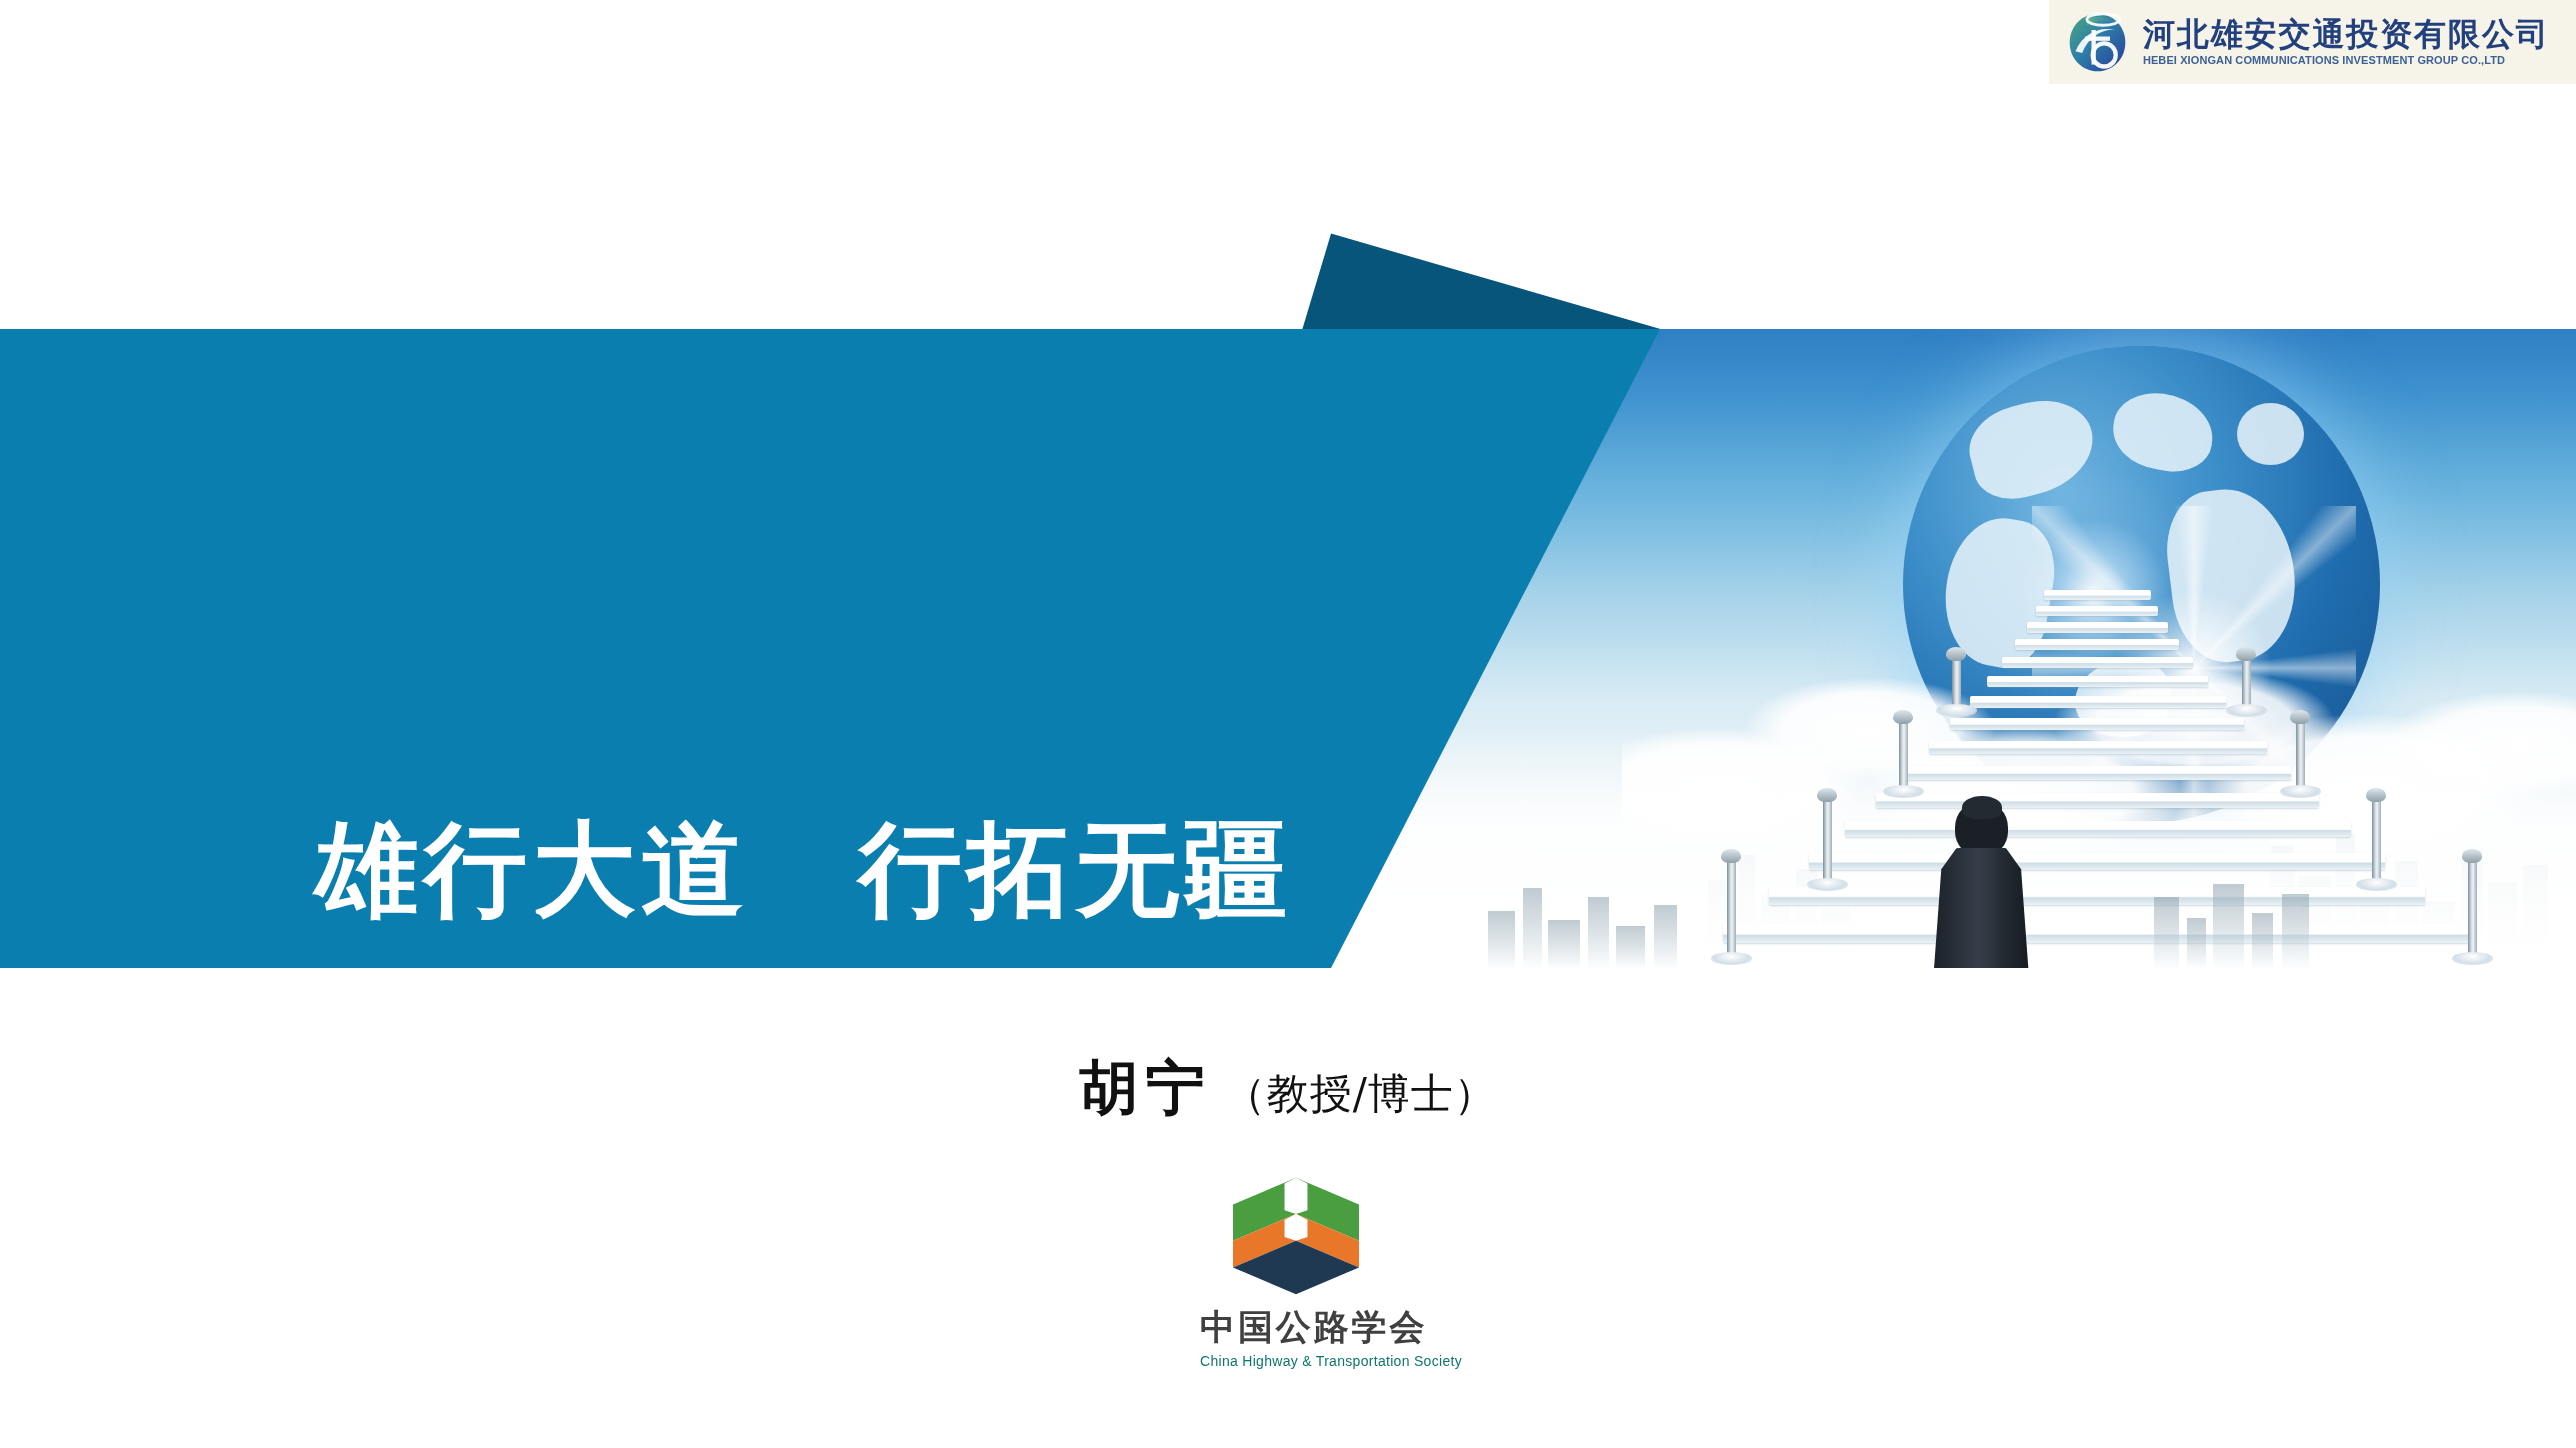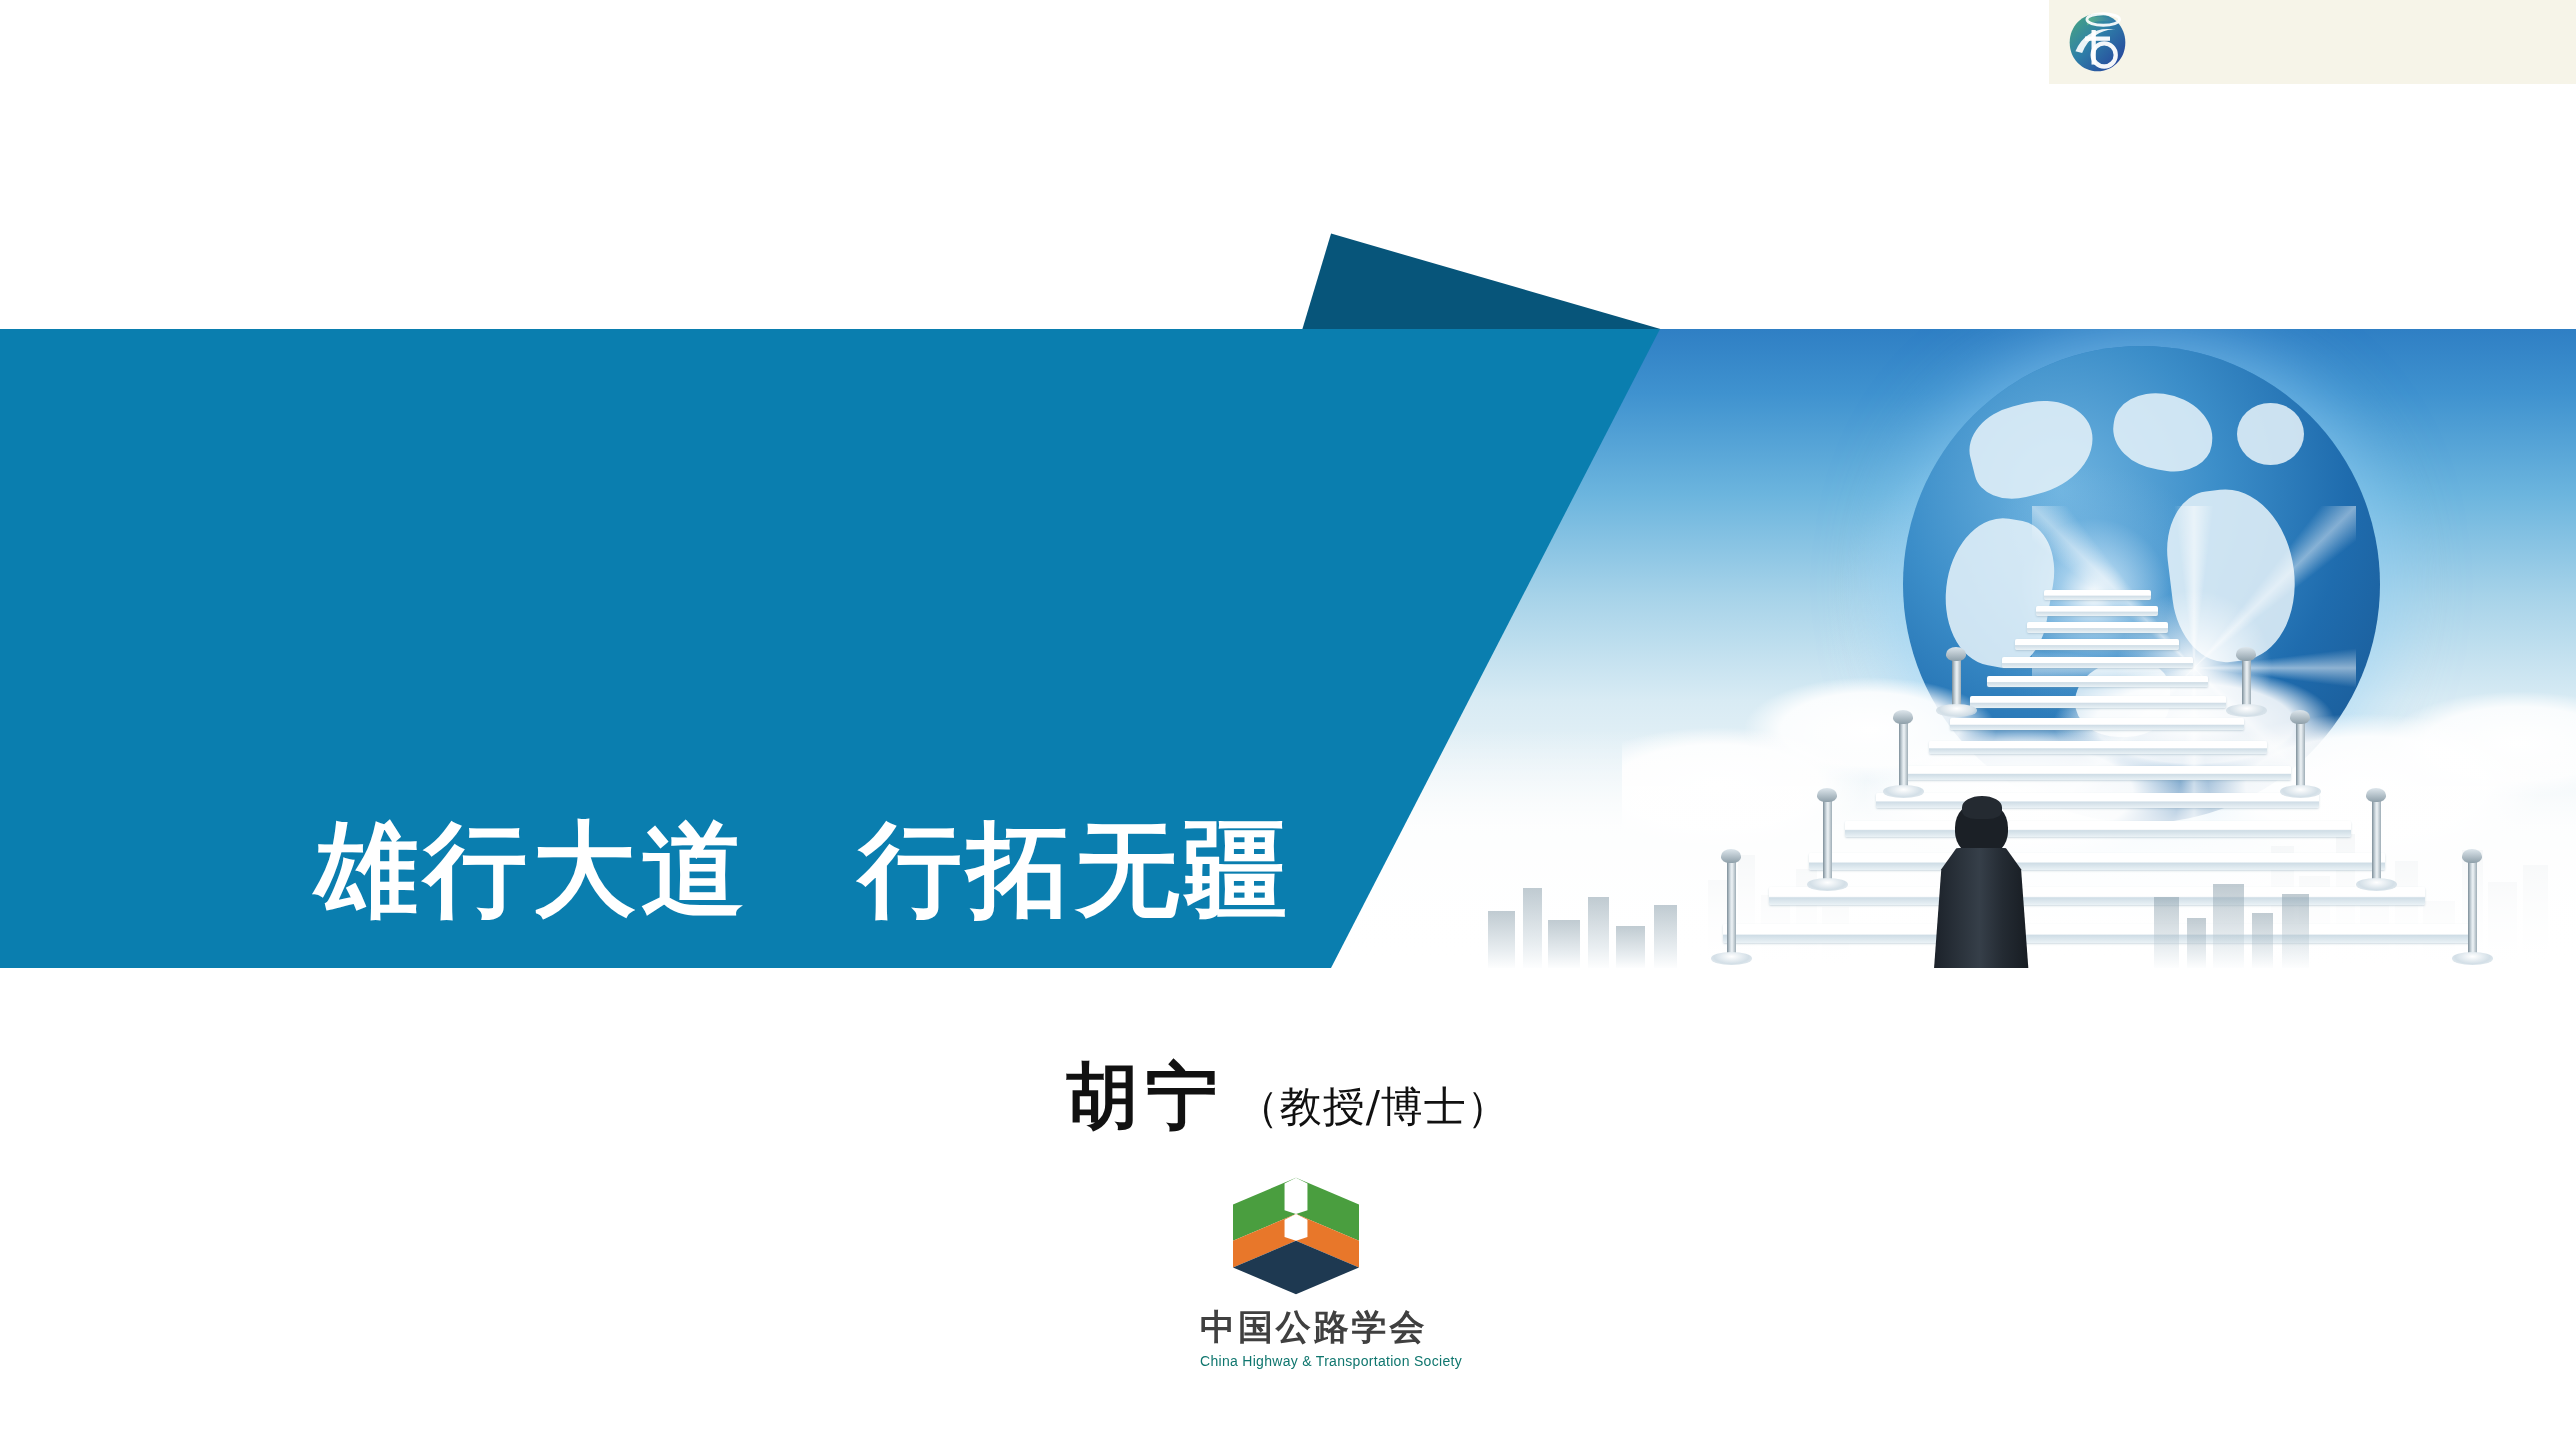--- a/index.html
+++ b/index.html
@@ -296,21 +296,21 @@
   .speaker {
     position: absolute;
     left: 0;
     top: 1049px;
     width: 2576px;
     text-align: center;
     white-space: nowrap;
   }
   .speaker-name {
     font-family: "DejaVu Serif", "Liberation Serif", serif;
-    font-size: 72px;
+    font-size: 59px;
     font-weight: bold;
     color: #111111;
     letter-spacing: 7.6px;
   }
   .speaker-title {
     font-family: "DejaVu Serif", "Liberation Serif", serif;
     font-size: 42px;
     color: #111111;
     letter-spacing: 1px;
     margin-left: 11.4px;
@@ -370,20 +370,24 @@
         </defs>
         <path d="M37 7 C53 7 66 20 66 37 C66 54 53 67 37 67 C21 67 8 54 8 37 C8 20 21 7 37 7 Z" fill="url(#gEm)"></path>
         <path d="M14 46 C22 28 38 20 56 24 C44 22 28 30 21 48 Z" fill="#ffffff" opacity="0.9"></path>
         <path d="M26 12 C38 8 52 11 58 17 C46 13 34 14 26 19 Z" fill="url(#gEm2)" opacity="0.95"></path>
         <ellipse cx="43" cy="13" rx="17" ry="6" fill="none" stroke="#ffffff" stroke-width="3" opacity="0.92"></ellipse>
         <path d="M33 24 L33 60" stroke="#ffffff" stroke-width="4.5" fill="none" opacity="0.95"></path>
         <path d="M24 33 L50 33" stroke="#ffffff" stroke-width="4.5" fill="none" opacity="0.95"></path>
         <circle cx="44" cy="50" r="12" fill="none" stroke="#ffffff" stroke-width="4.5" opacity="0.95"></circle>
       </svg>
     </div>
+    <div class="corp-logo-text">
+      <div class="corp-logo-cn">河北雄安交通投资有限公司</div>
+      <div class="corp-logo-en">HEBEI XIONGAN COMMUNICATIONS INVESTMENT GROUP CO.,LTD</div>
+    </div>
   </div>
 
   <div class="navy-accent">
     <svg width="401" height="107" viewBox="0 0 420 112" aria-hidden="true">
       <polygon points="65,10 410,110 35,110" fill="#07557a"></polygon>
     </svg>
   </div>
 
   <div class="banner">
 

